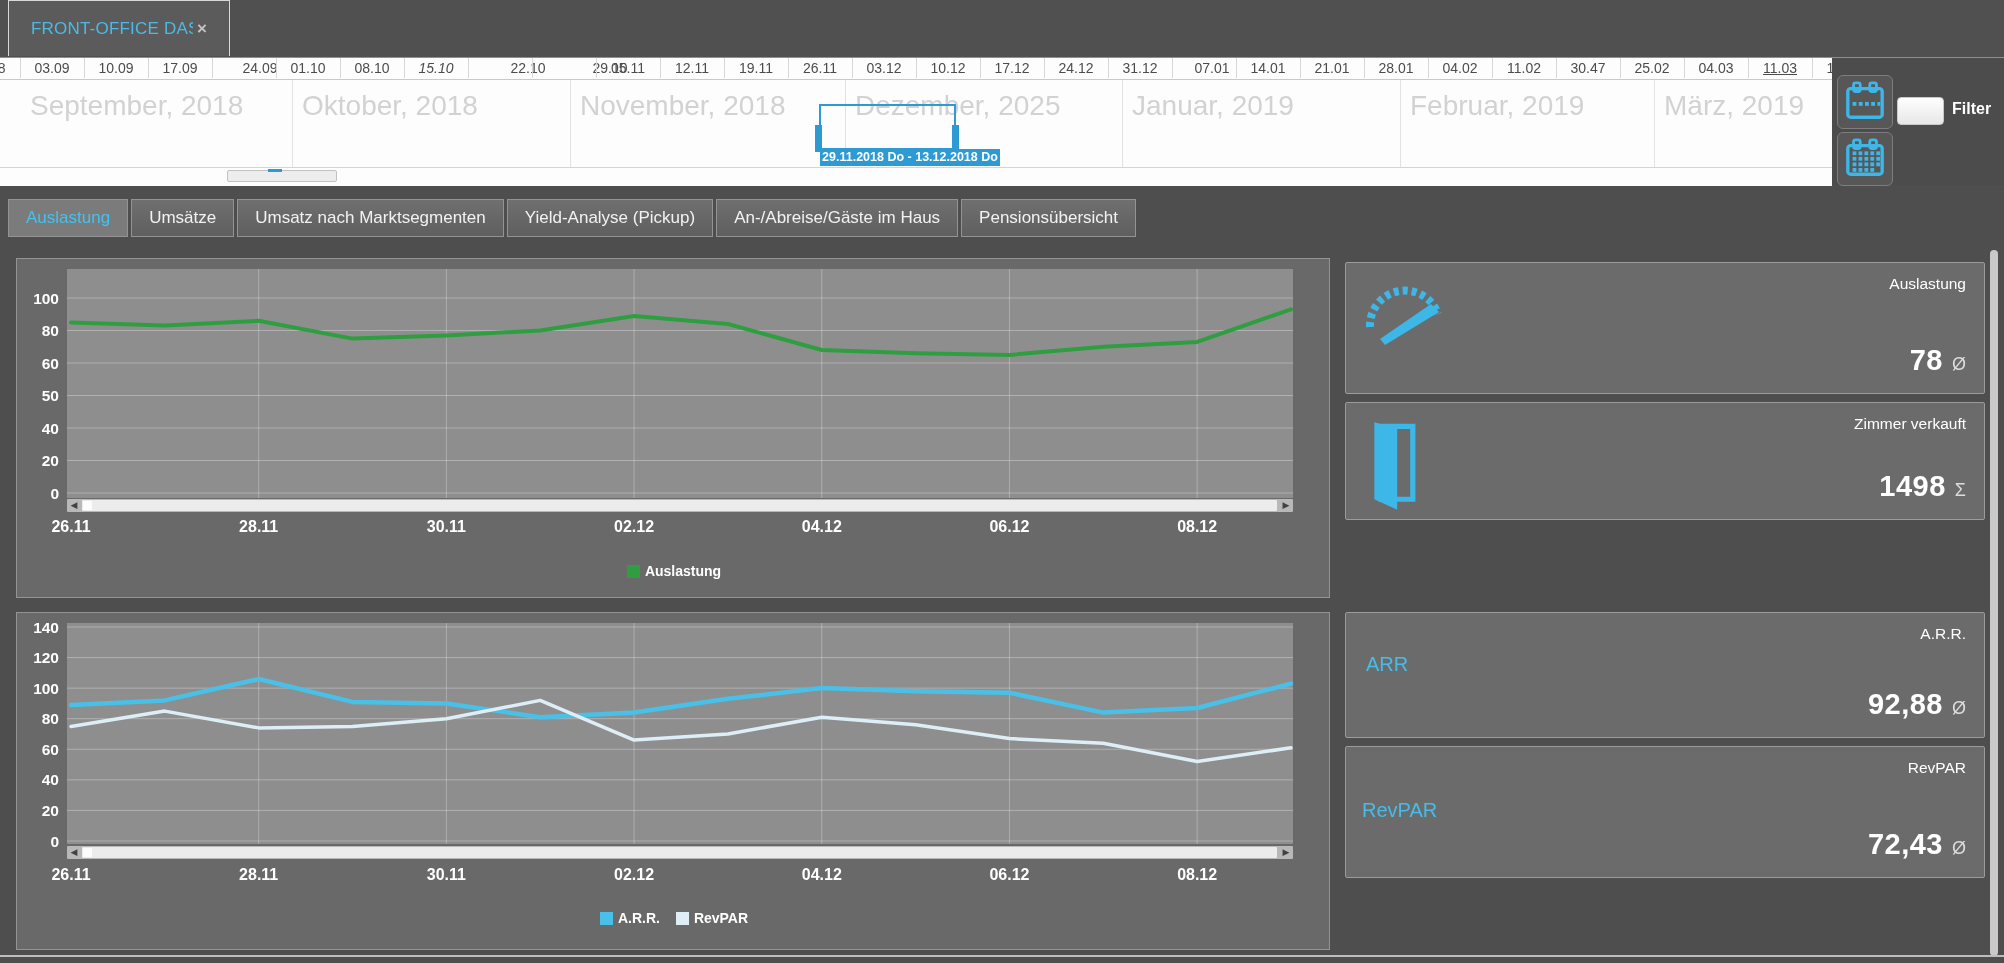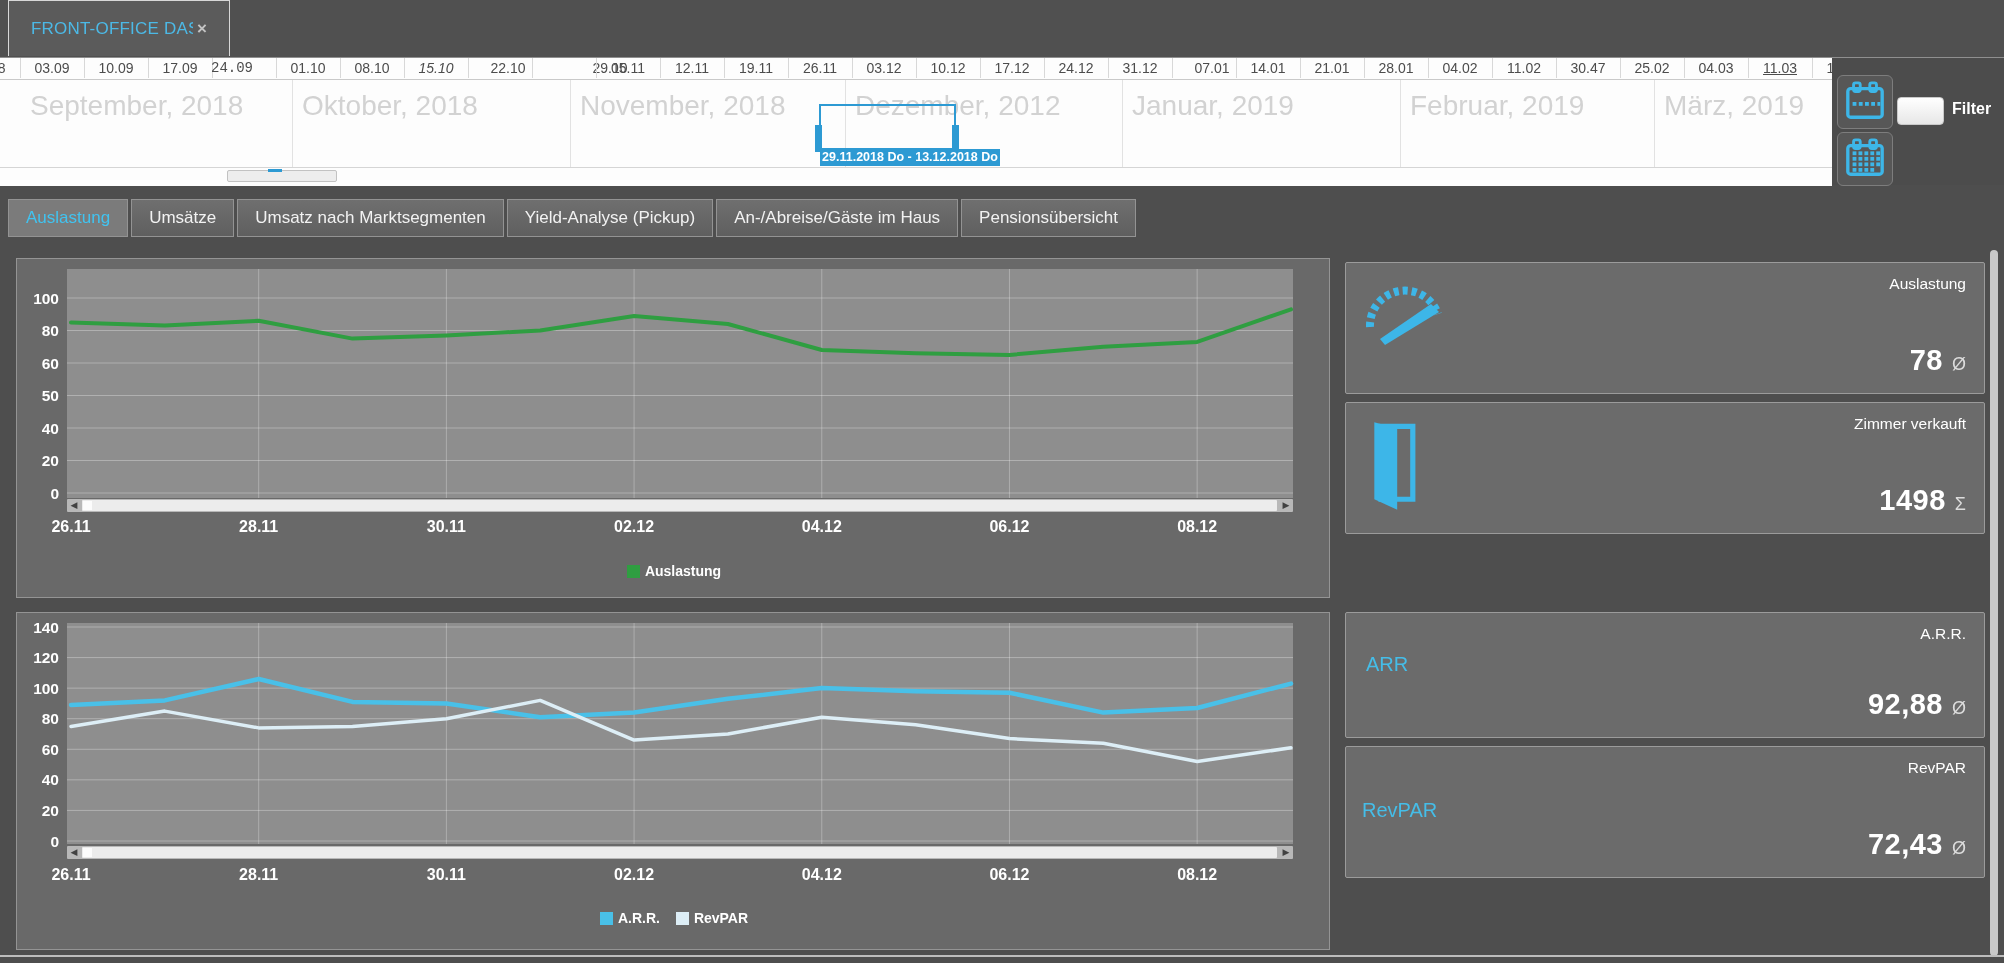--- a/index.html
+++ b/index.html
@@ -83,29 +83,29 @@
     <div id="tl-white">
       <div id="week-row">
           <div class="wk-label" style="left: -44px;">27.08</div>
           <div class="wk-sep" style="left: 20px;"></div>
           <div class="wk-label" style="left: 20px;">03.09</div>
           <div class="wk-sep" style="left: 84px;"></div>
           <div class="wk-label" style="left: 84px;">10.09</div>
           <div class="wk-sep" style="left: 148px;"></div>
           <div class="wk-label" style="left: 148px;">17.09</div>
           <div class="wk-sep" style="left: 212px;"></div>
-          <div class="wk-label" style="left: 200px; font-family: Liberation Mono, monospace;">24.09</div>
+          <div class="wk-label" style="left: 228px;">24.09</div>
           <div class="wk-sep" style="left: 276px;"></div>
           <div class="wk-label" style="left: 276px;">01.10</div>
           <div class="wk-sep" style="left: 340px;"></div>
           <div class="wk-label" style="left: 340px;">08.10</div>
           <div class="wk-sep" style="left: 404px;"></div>
           <div class="wk-label" style="left: 404px; font-style: italic;">15.10</div>
           <div class="wk-sep" style="left: 468px;"></div>
-          <div class="wk-label" style="left: 476px;">22.10</div>
+          <div class="wk-label" style="left: 496px;">22.10</div>
           <div class="wk-sep" style="left: 532px;"></div>
           <div class="wk-label" style="left: 532px; margin-left: 46px;">29.10</div>
           <div class="wk-sep" style="left: 596px;"></div>
           <div class="wk-label" style="left: 596px;">05.11</div>
           <div class="wk-sep" style="left: 660px;"></div>
           <div class="wk-label" style="left: 660px;">12.11</div>
           <div class="wk-sep" style="left: 724px;"></div>
           <div class="wk-label" style="left: 724px;">19.11</div>
           <div class="wk-sep" style="left: 788px;"></div>
           <div class="wk-label" style="left: 788px;">26.11</div>
@@ -145,21 +145,21 @@
       <div id="month-row">
           <div class="mo-sep" style="left: 292px;"></div>
           <div class="mo-sep" style="left: 570px;"></div>
           <div class="mo-sep" style="left: 845px;"></div>
           <div class="mo-sep" style="left: 1122px;"></div>
           <div class="mo-sep" style="left: 1400px;"></div>
           <div class="mo-sep" style="left: 1654px;"></div>
           <div class="mo-label" style="left: 30px;">September, 2018</div>
           <div class="mo-label" style="left: 302px;">Oktober, 2018</div>
           <div class="mo-label" style="left: 580px;">November, 2018</div>
-          <div class="mo-label" style="left: 855px;">Dezember, 2012</div>
+          <div class="mo-label" style="left: 855px;">Dezember, 2025</div>
           <div class="mo-label" style="left: 1132px;">Januar, 2019</div>
           <div class="mo-label" style="left: 1410px;">Februar, 2019</div>
           <div class="mo-label" style="left: 1664px;">März, 2019</div>
         </div>
       <div id="sel-rect"></div>
       <div class="sel-handle" style="left:815px;"></div>
       <div class="sel-handle" style="left:952px;"></div>
       <div id="sel-tooltip">29.11.2018 Do - 13.12.2018 Do</div>
       <div id="tl-scroll">
         <div class="dash"></div>
@@ -326,21 +326,21 @@
       <path d="M10 52 A 35 35 0 0 1 78 39" stroke="#3db6e8" stroke-width="8" fill="none" stroke-dasharray="5 4"></path>
       <polygon points="71,29 79,37 25,70 20,64" fill="#3db6e8"></polygon>
     </svg>
     <div class="klabel">Auslastung</div>
     <div class="vrow">
       <span class="kvalue">78</span>
       <span class="kunit">Ø</span>
     </div>
   </div>
 
-  <div class="kpi" style="top:402px;height:132px;">
+  <div class="kpi" style="top:402px;height:118px;">
     <svg class="abs" style="left:20px;top:12px;" width="52" height="104" viewBox="0 0 50 94">
       <path d="M12 8 H45 V78 H12" stroke="#3db6e8" stroke-width="5" fill="none"></path>
       <polygon points="8,4 30,10 30,88 8,78" fill="#3db6e8"></polygon>
     </svg>
     <div class="klabel">Zimmer verkauft</div>
     <div class="vrow">
       <span class="kvalue">1498</span>
       <span class="kunit">Σ</span>
     </div>
   </div>

